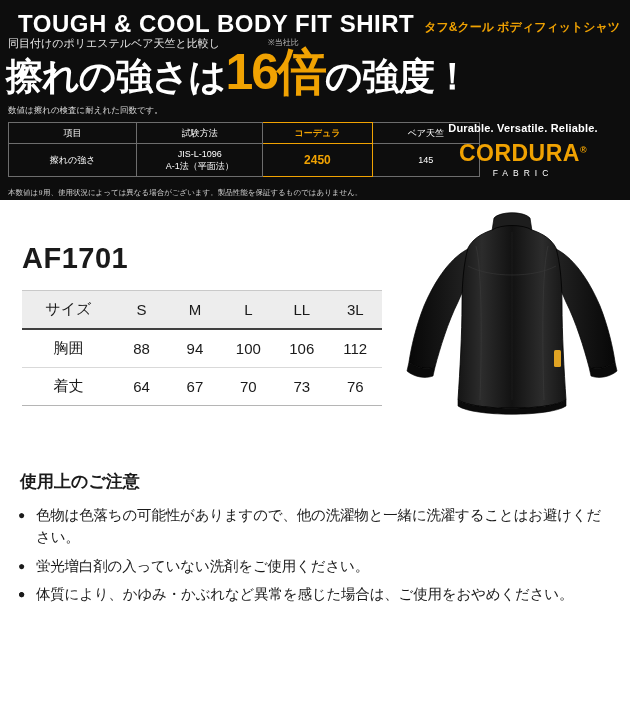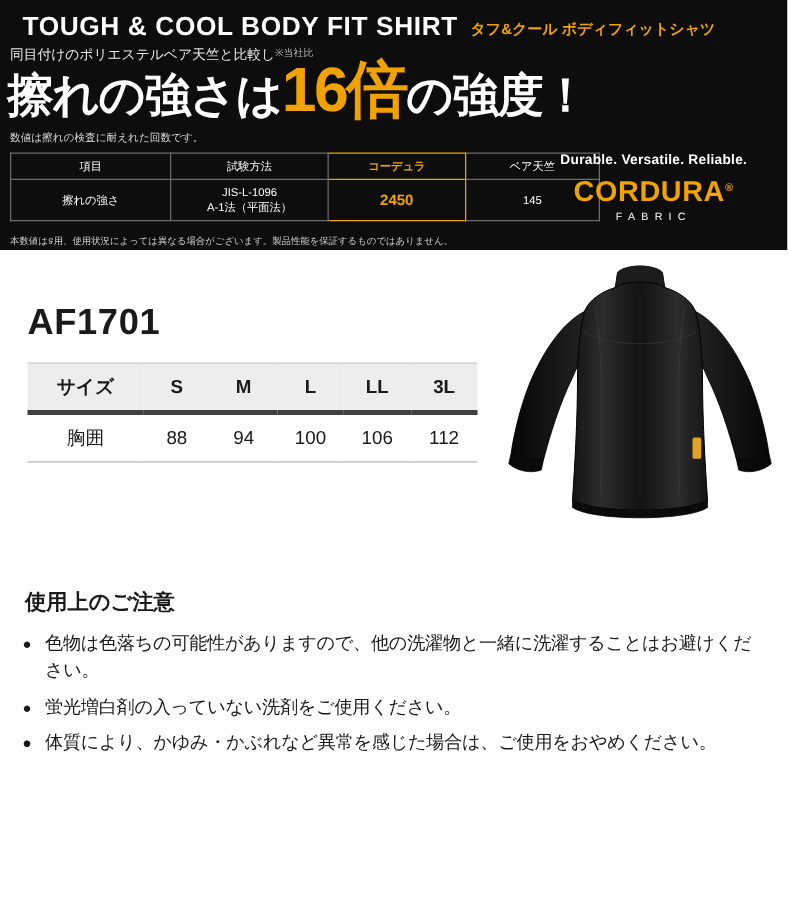--- a/index.html
+++ b/index.html
@@ -26,21 +26,21 @@
   .hero-title-row {
     position: absolute;
     left: 18px;
     top: 10px;
     right: 10px;
     display: flex;
     align-items: flex-end;
     gap: 10px;
   }
   .hero-title {
-    font-size: 21px;
+    font-size: 24px;
     font-weight: bold;
     letter-spacing: 0.5px;
     white-space: nowrap;
   }
   .hero-title-jp {
     font-size: 12px;
     font-weight: bold;
     color: #f0a202;
     white-space: nowrap;
     padding-bottom: 2px;
@@ -50,20 +50,21 @@
     left: 8px;
     top: 36px;
     font-size: 11px;
     color: #e8e8e8;
     white-space: nowrap;
   }
   .hero-sub .tiny {
     font-size: 8px;
     color: #b9b9b9;
     vertical-align: 2px;
+    margin-left: 48px;
   }
   .hero-big {
     position: absolute;
     left: 6px;
     top: 46px;
     font-size: 37px;
     font-weight: bold;
     letter-spacing: -1px;
     line-height: 1.05;
     white-space: nowrap;
@@ -181,22 +182,21 @@
     font-size: 15px;
   }
   .size-table th, .size-table td {
     text-align: center;
     padding: 9px 2px;
     font-weight: normal;
   }
   .size-table thead tr { background: #ededed; }
   .size-table thead th {
     border-top: 1px solid #c9c9c9;
-    border-bottom: 4px solid #404040;
-    font-weight: bold;
+    border-bottom: 2px solid #404040;
   }
   .size-table tbody td { border-bottom: 1px solid #d9d9d9; }
   .size-table tbody tr:last-child td { border-bottom: 1px solid #b5b5b5; }
   .size-table .rowhead { width: 92px; text-align: center; }
   .size-table .c { width: 53px; }
 
   
   .shirt-wrap {
     position: absolute;
     right: 8px;
@@ -299,20 +299,28 @@
       </tr>
     </thead>
     <tbody>
       <tr>
         <td class="rowhead">胸囲</td>
         <td>88</td>
         <td>94</td>
         <td>100</td>
         <td>106</td>
         <td>112</td>
+      </tr>
+      <tr>
+        <td class="rowhead">着丈</td>
+        <td>64</td>
+        <td>67</td>
+        <td>70</td>
+        <td>73</td>
+        <td>76</td>
       </tr>
     </tbody>
   </table>
 
   <div class="shirt-wrap">
     <svg width="220" height="245" viewBox="0 0 220 245">
       <defs>
         <linearGradient id="bodyG" x1="0" y1="0" x2="1" y2="0">
           <stop offset="0%" stop-color="#151515"></stop>
           <stop offset="22%" stop-color="#2c2c2c"></stop>

